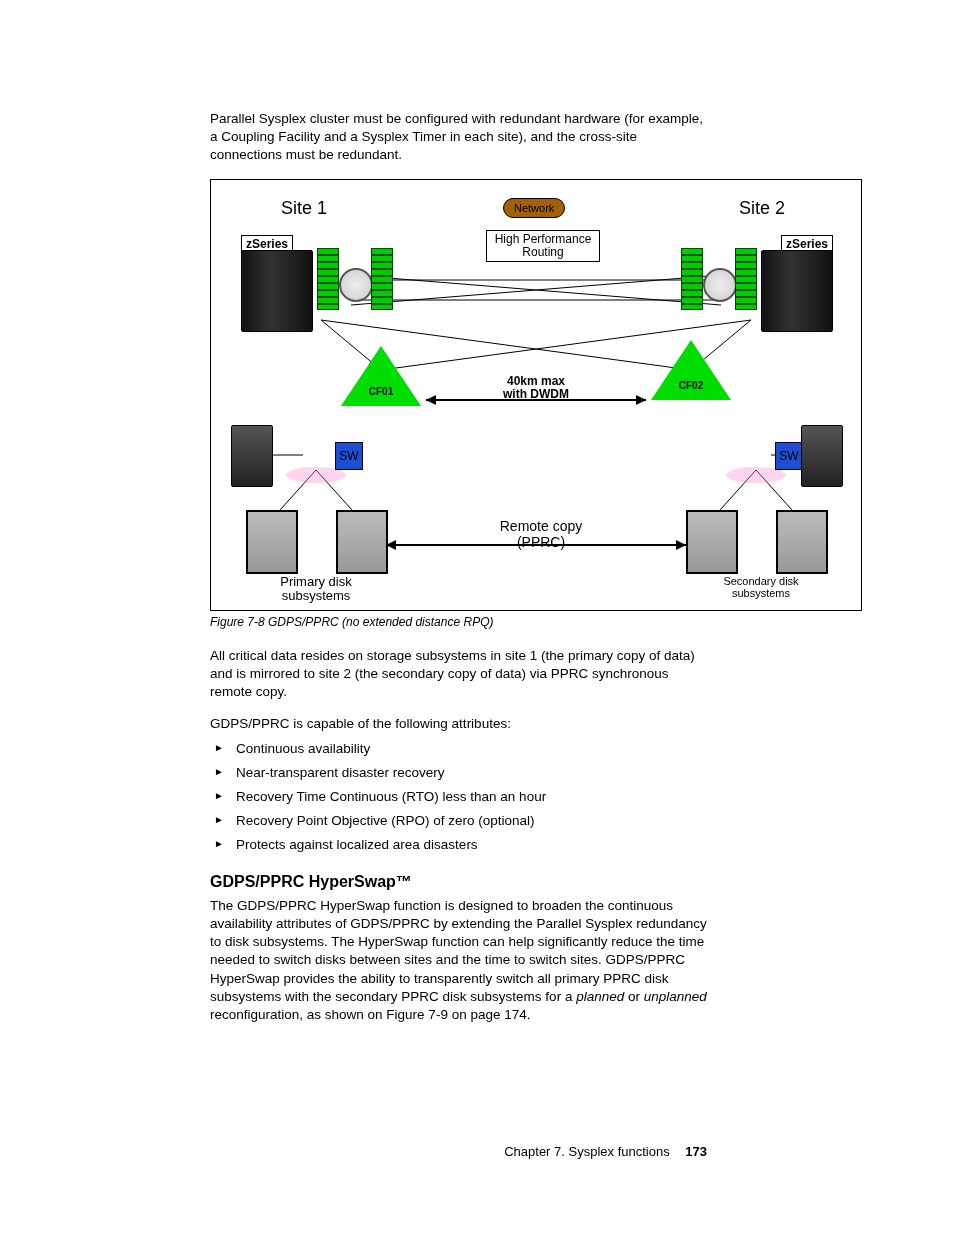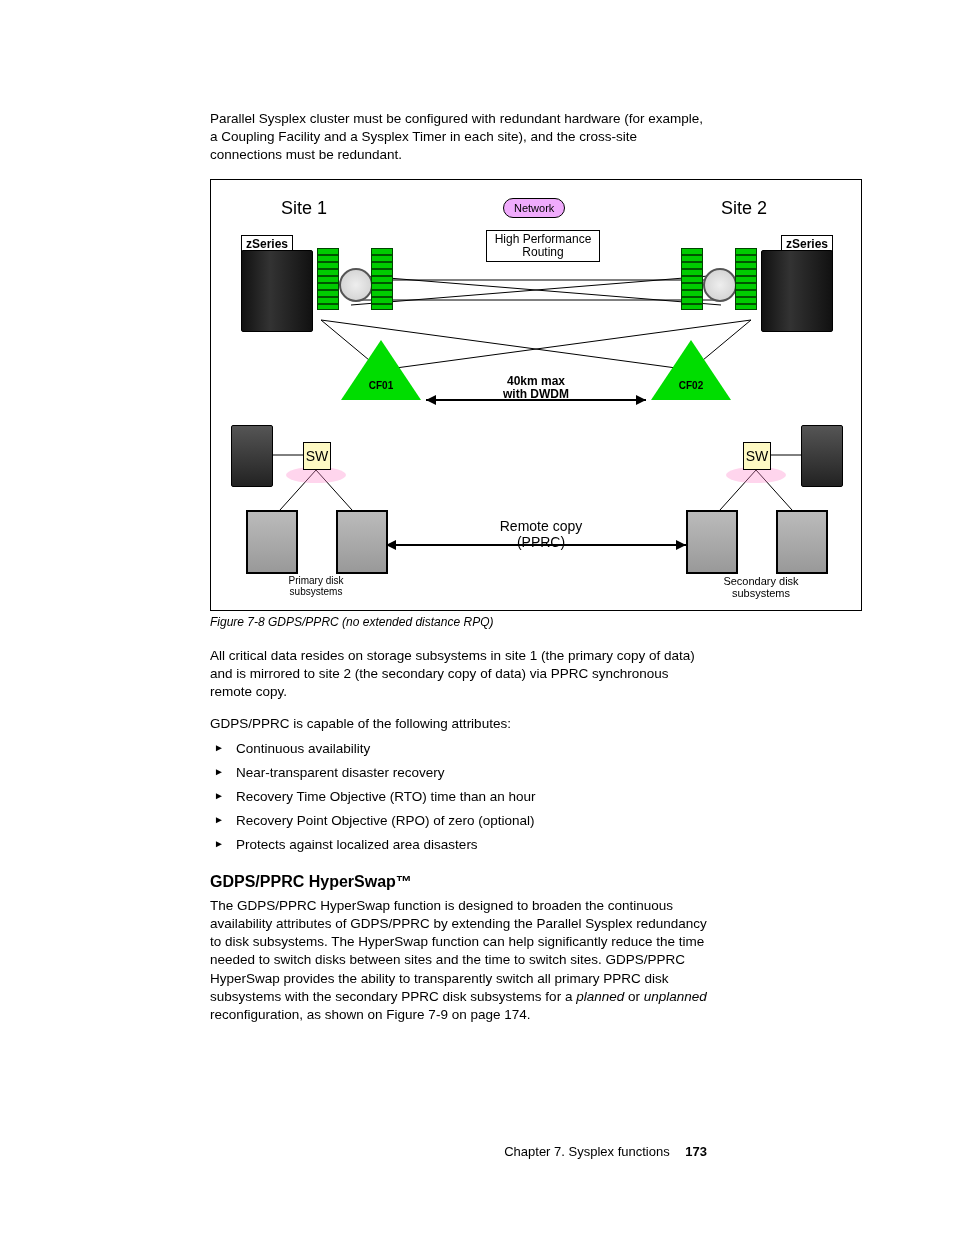--- a/index.html
+++ b/index.html
@@ -77,32 +77,32 @@
   }
   .clock {
     width: 30px; height: 30px; border: 2px solid #555; border-radius: 50%;
     background: radial-gradient(#eee,#ccc);
   }
   .rack {
     width: 20px; height: 60px; background: repeating-linear-gradient(#0c0 0,#0c0 5px,#050 5px,#050 7px);
     border:1px solid #040;
   }
   .cloud {
-    border: 1px solid #000; border-radius: 18px; padding: 3px 10px; background:#f0abfc;
+    border: 1px solid #000; border-radius: 18px; padding: 3px 10px; background:#a16207;
     font-size: 11px;
   }
   .small-label { font-size: 12px; text-align:center; line-height:1.1; }
   .cf-tri {
     width:0; height:0; border-left:40px solid transparent; border-right:40px solid transparent;
     border-bottom:60px solid #0d0;
   }
   .cf-tri .lbl { position:absolute; top:40px; left:-20px; width:40px; font-size:10px; font-weight:bold; text-align:center;}
   .sw {
-    width:26px; height:26px; border:1px solid #000; background:#fef9c3; font-size:14px;
-    display:flex; align-items:center; justify-content:center;
+    width:26px; height:26px; border:1px solid #000; background:#1d4ed8; font-size:12px;
+    display:flex; align-items:center; justify-content:center;margin-left:32px;
   }
   .disk {
     width:48px; height:60px; background:linear-gradient(#bbb,#999);
     border:2px solid #000;
   }
   .storage {
     width:40px; height:60px; background:linear-gradient(#555,#222);
     border:1px solid #000; border-radius:2px;
   }
   .title { font-size:18px; }
@@ -143,42 +143,42 @@
 
       <line x1="175" y1="365" x2="475" y2="365" stroke="#000" stroke-width="2"></line>
       <polygon points="175,365 185,360 185,370" fill="#000"></polygon>
       <polygon points="475,365 465,360 465,370" fill="#000"></polygon>
 
       <ellipse cx="105" cy="295" rx="30" ry="8" fill="#f8c" opacity="0.35"></ellipse>
       <ellipse cx="545" cy="295" rx="30" ry="8" fill="#f8c" opacity="0.35"></ellipse>
     </svg>
 
     <div class="abs title" style="left:70px; top:18px;">Site 1</div>
-    <div class="abs title" style="left:510px; top:18px;">Site 2</div>
+    <div class="abs title" style="left:528px; top:18px;">Site 2</div>
 
     <div class="abs cloud" style="left:292px; top:18px;">Network</div>
 
     <div class="abs" style="left:30px; top:55px; font-weight:bold; border:1px solid #000; padding:1px 4px; background:#fff;">zSeries</div>
     <div class="abs" style="left:570px; top:55px; font-weight:bold; border:1px solid #000; padding:1px 4px; background:#fff;">zSeries</div>
 
     <div class="abs small-label" style="left:275px; top:50px; border:1px solid #000; padding:2px 6px; background:#fff; width:100px;">
       <span>High Performance Routing</span>
     </div>
 
     <div class="abs server" style="left:30px; top:70px;"></div>
     <div class="abs rack" style="left:106px; top:68px;"></div>
     <div class="abs clock" style="left:128px; top:88px;"></div>
     <div class="abs rack" style="left:160px; top:68px;"></div>
 
     <div class="abs rack" style="left:470px; top:68px;"></div>
     <div class="abs clock" style="left:492px; top:88px;"></div>
     <div class="abs rack" style="left:524px; top:68px;"></div>
     <div class="abs server" style="left:550px; top:70px;"></div>
 
-    <div class="abs cf-tri" style="left:130px; top:160px;">
+    <div class="abs cf-tri" style="left:130px; top:166px;">
       <div class="lbl">CF01</div>
     </div>
     <div class="abs cf-tri" style="left:440px; top:160px;">
       <div class="lbl">CF02</div>
     </div>
 
     <div class="abs small-label" style="left:285px; top:195px; font-weight:bold; width:80px;">
       <span>40km  max</span><br>
       <span>with DWDM</span>
     </div>
@@ -191,40 +191,40 @@
     <div class="abs disk" style="left:35px;  top:330px;"></div>
     <div class="abs disk" style="left:125px; top:330px;"></div>
     <div class="abs disk" style="left:475px; top:330px;"></div>
     <div class="abs disk" style="left:565px; top:330px;"></div>
 
     <div class="abs" style="left:275px; top:338px; text-align:center; width:110px; font-size:14px;">
       <span>Remote copy</span><br>
       <span>(PPRC)</span>
     </div>
 
-    <div class="abs small-label" style="left:60px; top:395px; width:90px; font-size:10px;">
+    <div class="abs small-label" style="left:60px; top:395px; width:90px; font-size:13px;">
       <span>Primary disk</span><br>
       <span>subsystems</span>
     </div>
     <div class="abs small-label" style="left:500px; top:395px; width:100px; font-size:11px;">
       <span>Secondary disk</span><br>
       <span>subsystems</span>
     </div>
   </div>
 
   <div class="figure-caption">Figure 7-8   GDPS/PPRC (no extended distance RPQ)</div>
 
   <p class="para">All critical data resides on storage subsystems in site 1 (the primary copy of data) and is mirrored to site 2 (the secondary copy of data) via PPRC synchronous remote copy.</p>
 
   <p class="para" style="margin-bottom:6px;">GDPS/PPRC is capable of the following attributes:</p>
 
   <ul class="bullet-list">
     <li>Continuous availability</li>
     <li>Near-transparent disaster recovery</li>
-    <li>Recovery Time Objective (RTO) time than an hour</li>
+    <li>Recovery Time Continuous (RTO) less than an hour</li>
     <li>Recovery Point Objective (RPO) of zero (optional)</li>
     <li>Protects against localized area disasters</li>
   </ul>
 
   <div class="subhead">GDPS/PPRC HyperSwap™</div>
   <p class="para">
     <span>The GDPS/PPRC HyperSwap function is designed to broaden the continuous availability attributes of GDPS/PPRC by extending the Parallel Sysplex redundancy to disk subsystems. The HyperSwap function can help significantly reduce the time needed to switch disks between sites and the time to switch sites. GDPS/PPRC HyperSwap provides the ability to transparently switch all primary PPRC disk subsystems with the secondary PPRC disk subsystems for a </span><span class="italic">planned</span><span> or </span><span class="italic">unplanned</span><span> reconfiguration, as shown on Figure 7-9 on page 174.</span>
   </p>
 
   <div class="footer">

